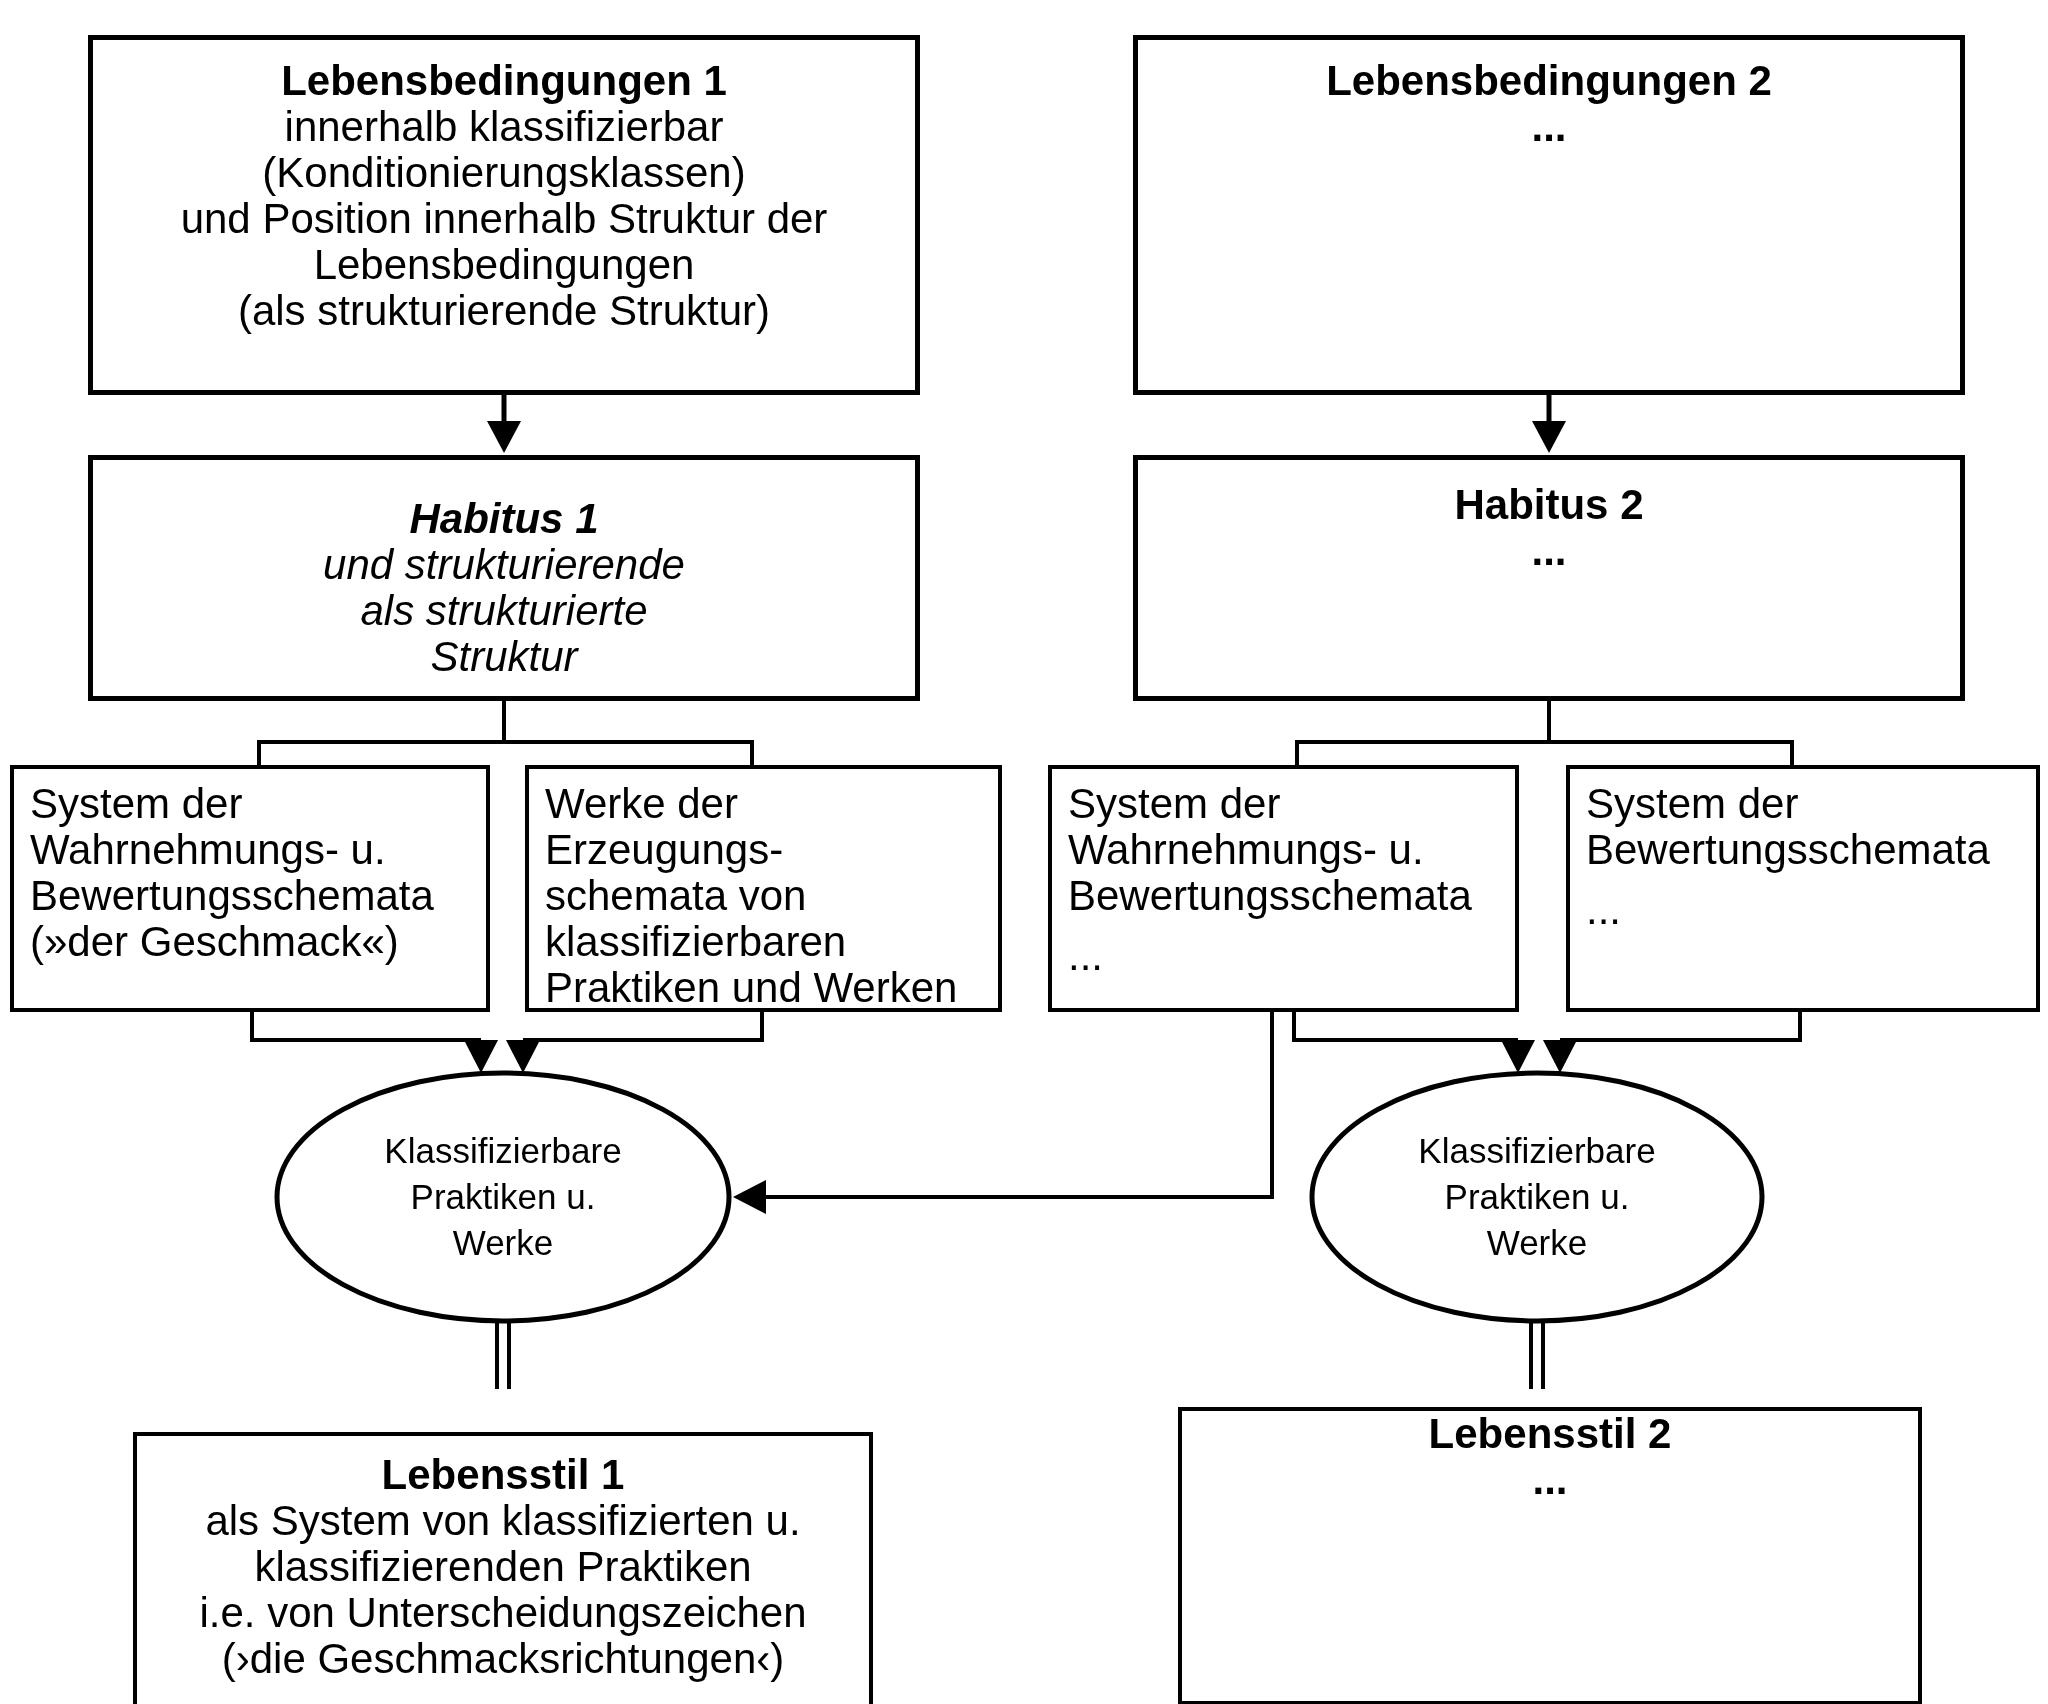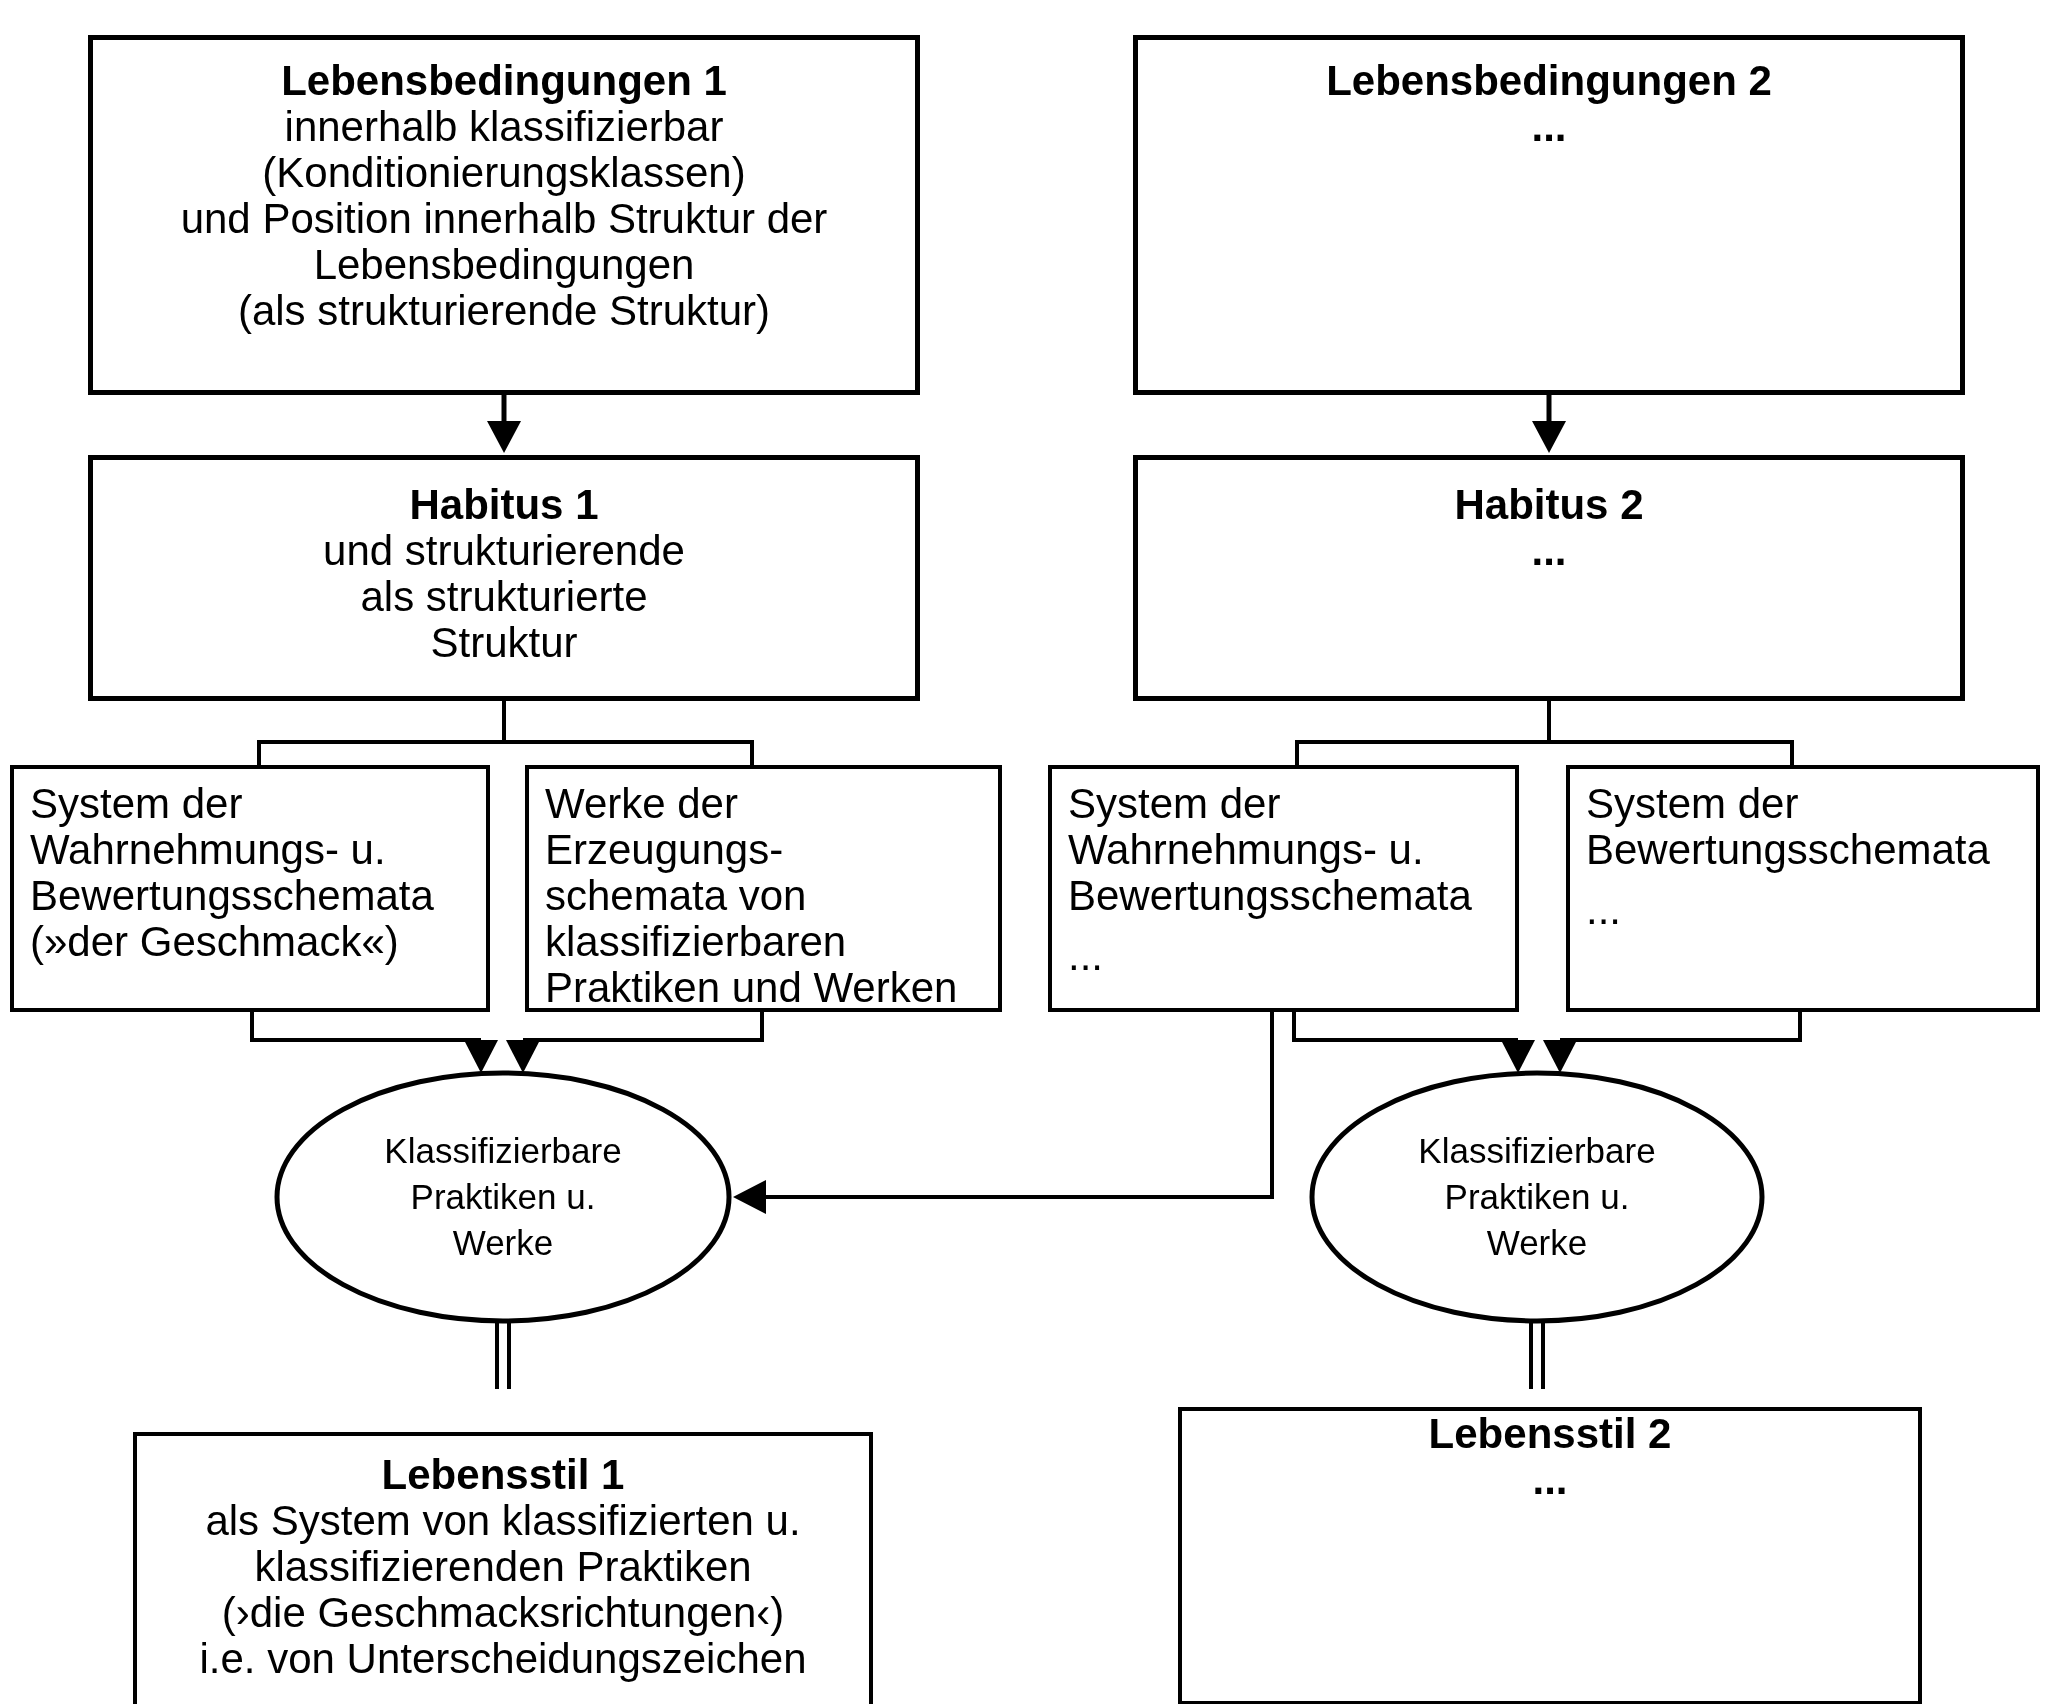--- a/index.html
+++ b/index.html
@@ -80,21 +80,21 @@
     <div class="ln">und Position innerhalb Struktur der</div>
     <div class="ln">Lebensbedingungen</div>
     <div class="ln">(als strukturierende Struktur)</div>
   </div>
 
   <div class="box" style="left:1133px; top:35px; width:832px; height:360px; padding-top:18px;">
     <div class="ti">Lebensbedingungen 2</div>
     <div class="ln dots-b">...</div>
   </div>
 
-  <div class="box" style="left:88px; top:455px; width:832px; height:246px; padding-top:22px;">
+  <div class="box" style="left:88px; top:455px; width:832px; height:246px; padding-top:36px;font-style:italic;">
     <div class="ti">Habitus 1</div>
     <div class="ln">und strukturierende</div>
     <div class="ln">als strukturierte</div>
     <div class="ln">Struktur</div>
   </div>
 
   <div class="box" style="left:1133px; top:455px; width:832px; height:246px; padding-top:22px;">
     <div class="ti">Habitus 2</div>
     <div class="ln dots-b">...</div>
   </div>
@@ -135,22 +135,22 @@
   <div class="eltext" style="left:1337px; top:1128px; width:400px;">
     <div class="ln">Klassifizierbare</div>
     <div class="ln">Praktiken u.</div>
     <div class="ln">Werke</div>
   </div>
 
   <div class="box thin" style="left:133px; top:1432px; width:740px; height:298px; padding-top:16px;">
     <div class="ti">Lebensstil 1</div>
     <div class="ln">als System von klassifizierten u.</div>
     <div class="ln">klassifizierenden Praktiken</div>
+    <div class="ln">i.e. von Unterscheidungszeichen</div>
     <div class="ln">(›die Geschmacksrichtungen‹)</div>
-    <div class="ln">i.e. von Unterscheidungszeichen</div>
   </div>
 
   <div class="box thin" style="left:1178px; top:1387px; width:744px; height:298px; margin-top:20px;">
     <div class="ti">Lebensstil 2</div>
     <div class="ln dots-b">...</div>
   </div>
 
 </div>
 
 </body></html>

